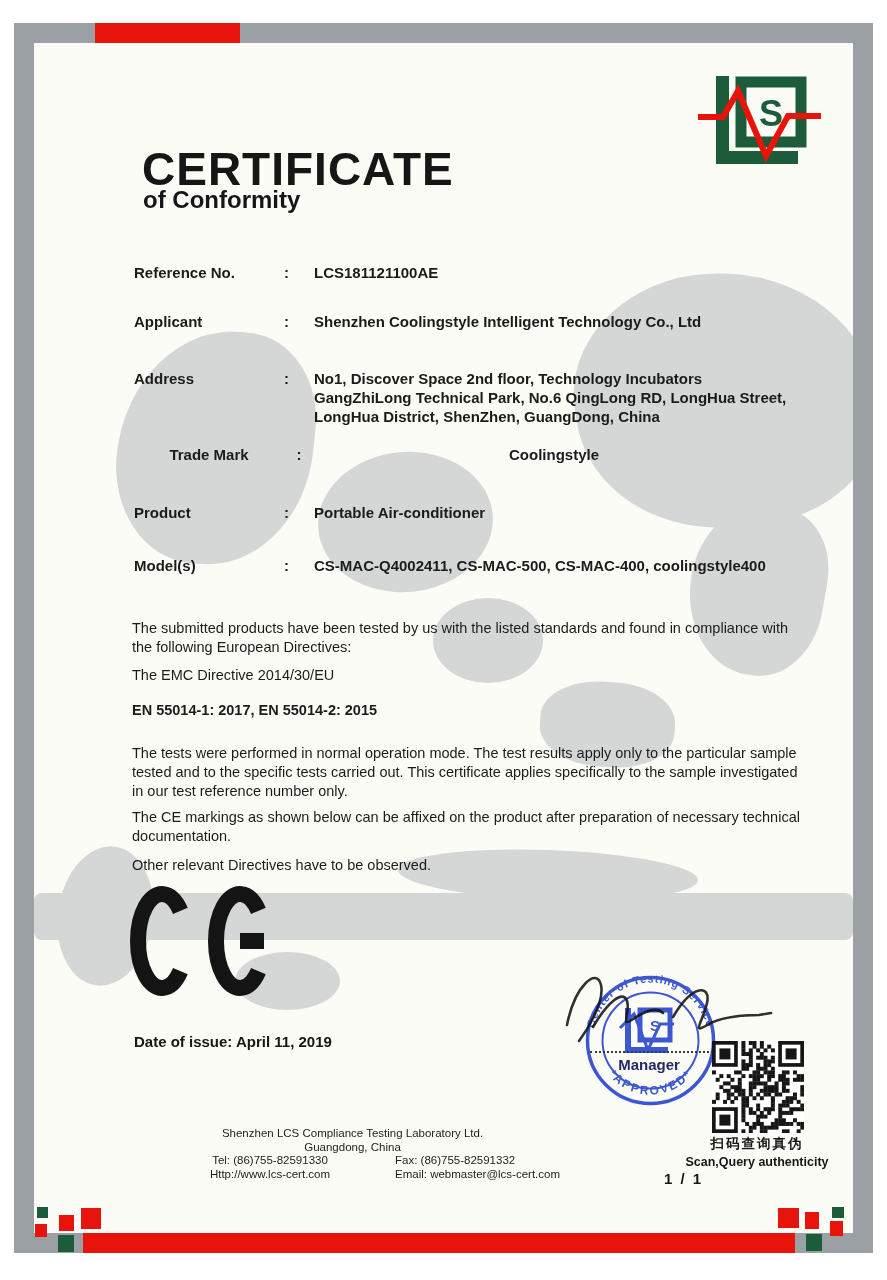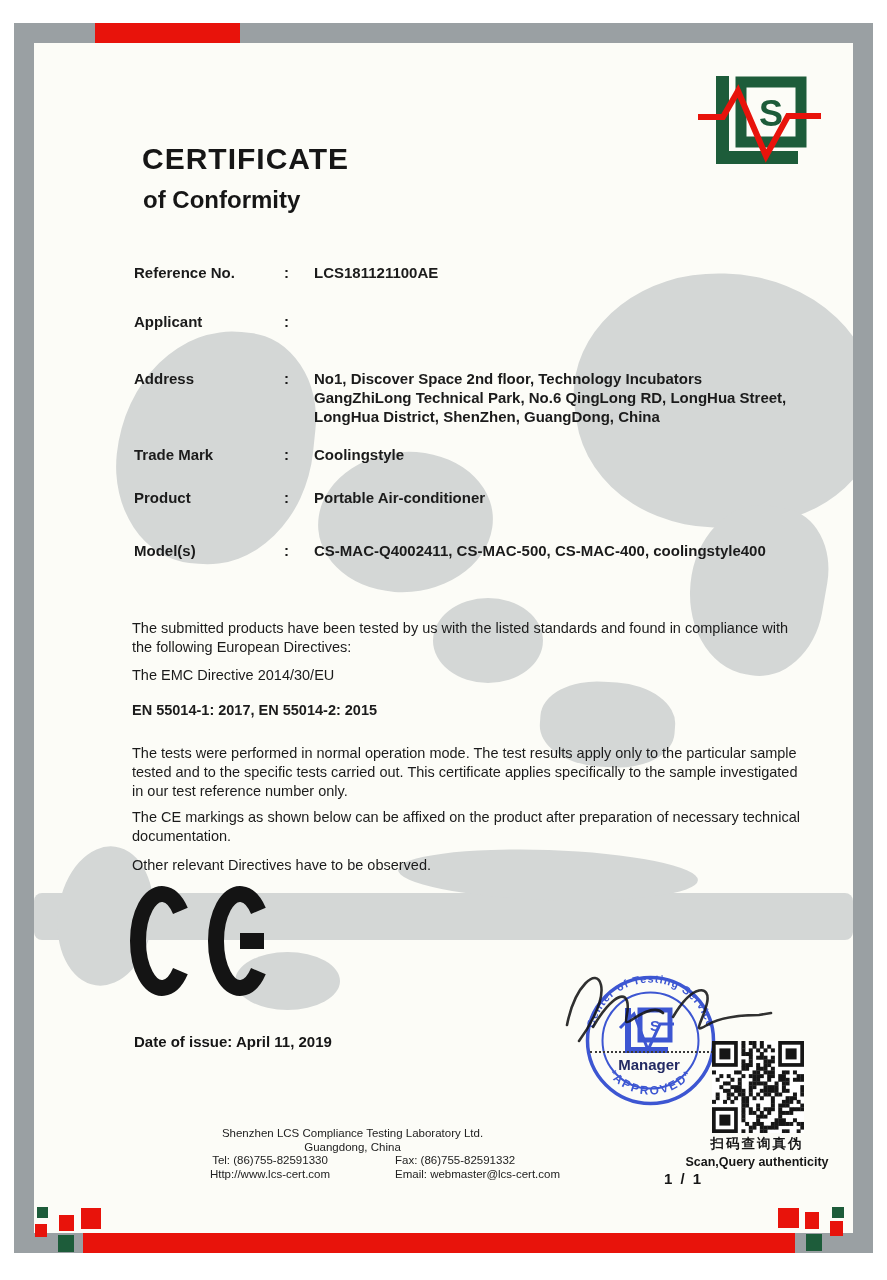--- a/index.html
+++ b/index.html
@@ -8,33 +8,33 @@
   
   .paper{position:absolute;left:34px;top:43px;width:819px;height:1190px;background:#fcfcf7;overflow:hidden;}
   .blob{position:absolute;background:#d4d7d6;}
   
   .bar{position:absolute;background:#9aa0a3;}
   .bar.red{background:#e8130b;}
   .sq{position:absolute;}
   .sq.red{background:#e8130b;}
   .sq.green{background:#1d5c3a;}
   
-  .title{position:absolute;left:142px;top:142px;font-size:30px;font-weight:bold;letter-spacing:1px;color:#161616;}
+  .title{position:absolute;left:142px;top:142px;font-size:46px;font-weight:bold;letter-spacing:1px;color:#161616;}
   .subtitle{position:absolute;left:143px;top:186px;font-size:24px;font-weight:bold;color:#161616;}
   .logo{position:absolute;left:698px;top:74px;width:132px;height:98px;}
   
   .fields{position:absolute;left:134px;top:263px;width:670px;}
   .frow{display:flex;font-size:15px;font-weight:bold;line-height:19px;color:#1b1b1b;}
   .frow .lab{width:150px;flex:none;}
   .frow .col{width:30px;flex:none;}
   .frow .val{width:480px;}
   .frow:nth-child(1){margin-bottom:30px;}
   .frow:nth-child(2){margin-bottom:38px;align-items:flex-end;}
   .frow:nth-child(3){margin-bottom:19px;}
-  .frow:nth-child(4){margin-bottom:24px;}
+  .frow:nth-child(4){margin-bottom:39px;text-align:center;}
   .frow:nth-child(5){margin-bottom:34px;}
   
   .paras{position:absolute;left:132px;top:619px;width:676px;font-size:14.5px;line-height:19px;color:#1b1b1b;}
   .paras p{margin:0;}
   .p-intro{margin-bottom:9px !important;}
   .p-directive{font-weight:normal;margin-bottom:16px !important;}
   .p-standards{font-weight:bold;margin-bottom:24px !important;}
   .p-tests{margin-bottom:7px !important;}
   .p-ce{margin-bottom:10px !important;}
   
@@ -118,20 +118,21 @@
 
   <div class="fields">
     <div class="frow">
       <span class="lab">Reference No.</span>
       <span class="col">:</span>
       <span class="val">LCS181121100AE</span>
     </div>
     <div class="frow">
       <span class="lab">Applicant</span>
       <span class="col">:</span>
+      <span class="val">Shenzhen Coolingstyle Intelligent Technology Co., Ltd</span>
     </div>
     <div class="frow">
       <span class="lab">Address</span>
       <span class="col">:</span>
       <span class="val">No1, Discover Space 2nd floor, Technology Incubators GangZhiLong Technical Park, No.6 QingLong RD, LongHua Street, LongHua District, ShenZhen, GuangDong, China</span>
     </div>
     <div class="frow">
       <span class="lab">Trade Mark</span>
       <span class="col">:</span>
       <span class="val">Coolingstyle</span>

